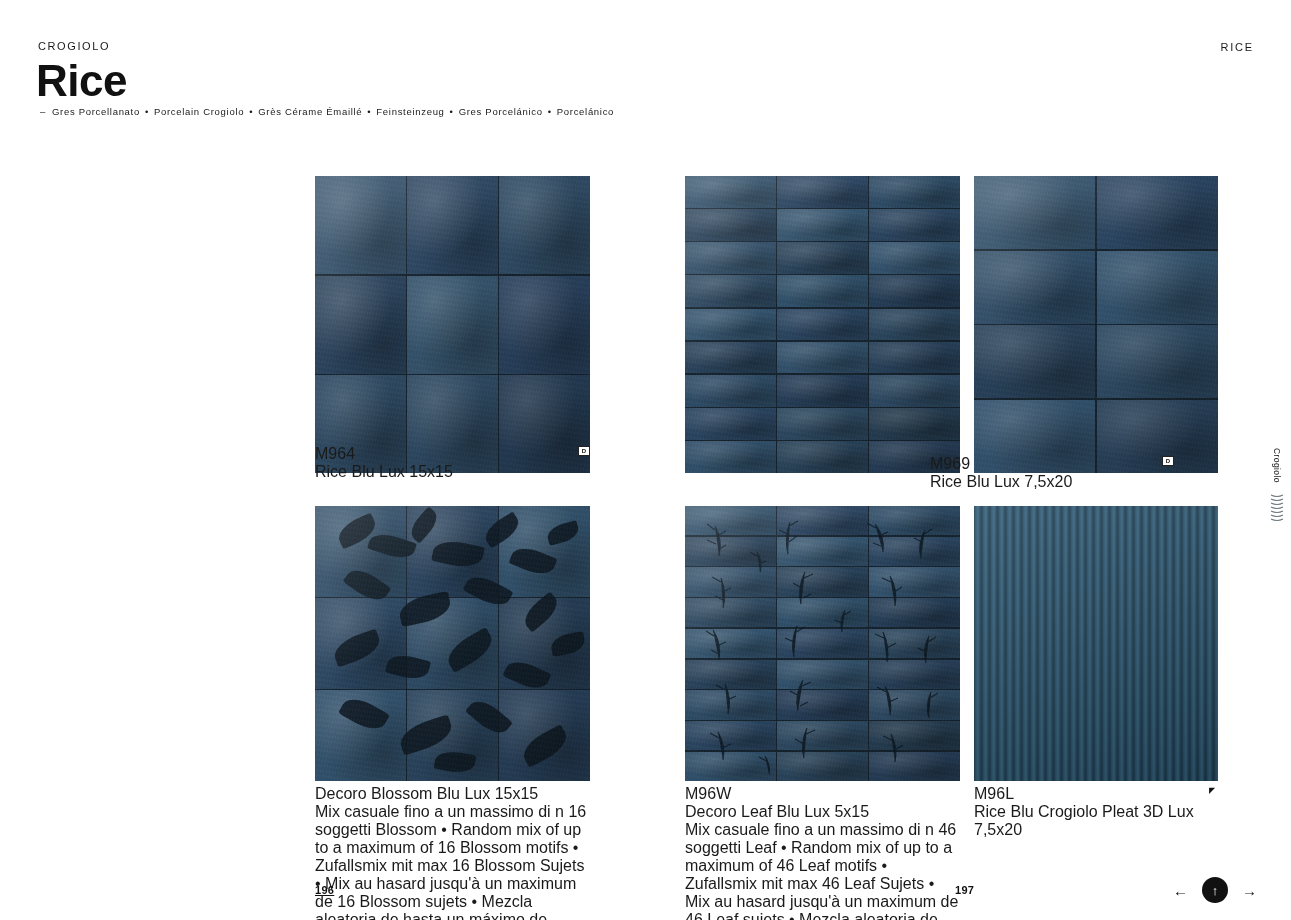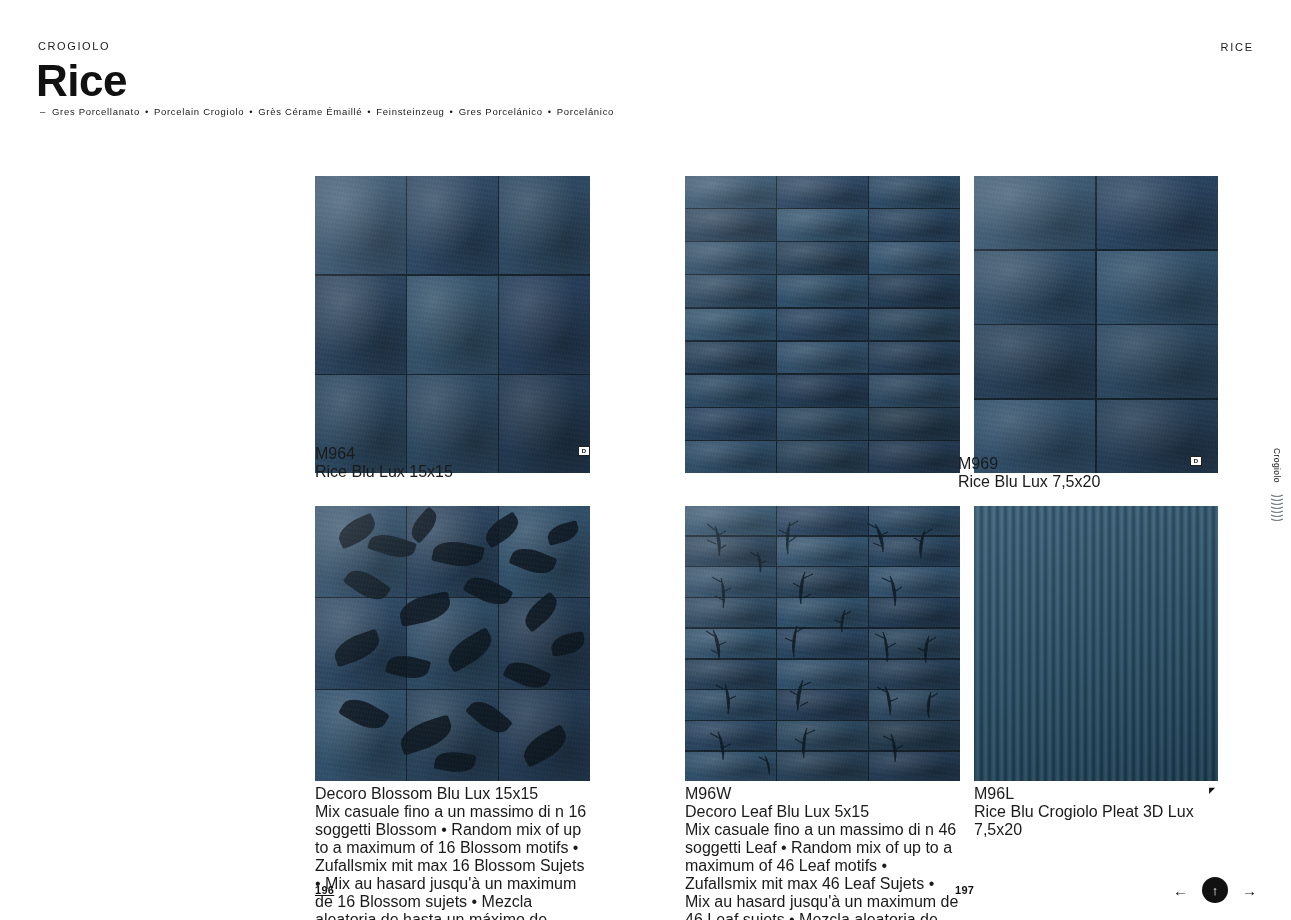--- a/index.html
+++ b/index.html
@@ -278,21 +278,21 @@
           <div class="tile" style="background:#33536e"></div>
         <div class="tile" style="background:#284159"></div>
           <div class="tile" style="background:#2f4d67"></div>
         <div class="tile" style="background:#345470"></div>
           <div class="tile" style="background:#2b4661"></div>
       </div>
       <div class="grain"></div>
       <div class="sheen"></div>
     </div>
   </div>
-  <div class="caption" style="position:absolute; left:958px; top:455px; width:244px;">
+  <div class="caption" style="position:absolute; left:930px; top:455px; width:244px;">
     <div class="code">M969</div>
     <div class="name">Rice Blu Lux 7,5x20</div>
     <div class="badge" style="top:1px;">D</div>
   </div>
 
   <div class="product" style="left:315px; top:506px; width:275px; height:275px;">
     <div class="photo">
       <div class="tilewrap" style="grid-template-columns: repeat(3, 1fr); grid-template-rows: repeat(3, 1fr);">
         <div class="tile" style="background:#2e4c66"></div>
           <div class="tile" style="background:#29425c"></div>

